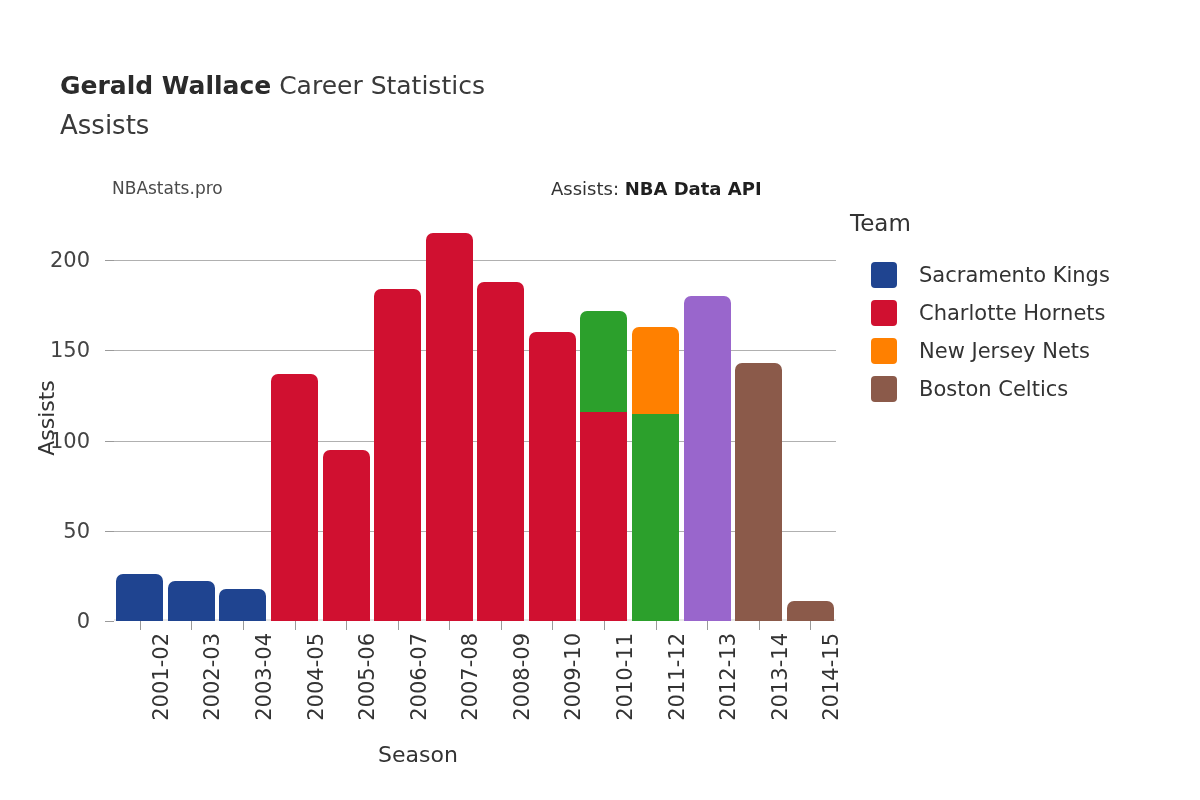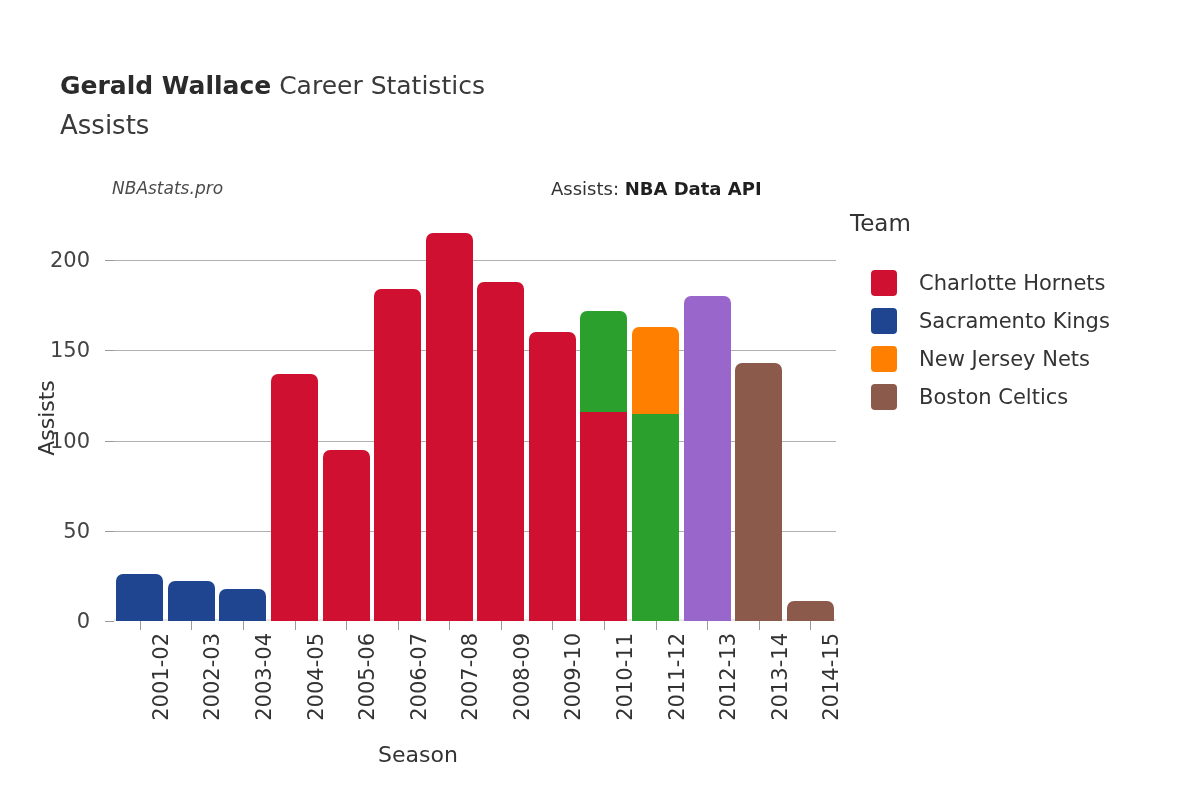--- a/index.html
+++ b/index.html
@@ -43,21 +43,20 @@
     color: #3a3a3a;
     font-weight: normal;
   }
 
   
   #watermark {
     position: absolute;
     left: 112px;
     top: 178px;
     font-size: 17px;
-    font-style: italic;
     color: #4a4a4a;
   }
   #source {
     position: absolute;
     left: 551px;
     top: 178px;
     font-size: 18px;
     color: #333333;
     white-space: nowrap;
   }
@@ -163,21 +162,21 @@
   
   #legend {
     position: absolute;
     left: 850px;
     top: 210px;
     width: 340px;
   }
   #legend-title {
     font-size: 23px;
     color: #333333;
-    margin-bottom: 28px;
+    margin-bottom: 20px;
     padding-left: 0px;
   }
   .legend-row {
     display: flex;
     align-items: center;
     height: 38px;
   }
   .legend-swatch {
     width: 26px;
     height: 26px;
@@ -306,26 +305,26 @@
       <div class="xtick-label" style="left: 705.214px;">2014-15</div>
     </div>
 </div>
 
 <div id="x-axis-title">Season</div>
 
 <div id="legend">
   <div id="legend-title">Team</div>
   <div id="legend-rows">
       <div class="legend-row">
+        <div class="legend-swatch" style="background: rgb(31, 68, 144);"></div>
+        <div class="legend-label">Sacramento Kings</div>
+      </div>
+      <div class="legend-row">
         <div class="legend-swatch" style="background: rgb(208, 16, 48);"></div>
         <div class="legend-label">Charlotte Hornets</div>
-      </div>
-      <div class="legend-row">
-        <div class="legend-swatch" style="background: rgb(31, 68, 144);"></div>
-        <div class="legend-label">Sacramento Kings</div>
       </div>
       <div class="legend-row">
         <div class="legend-swatch" style="background: rgb(255, 128, 0);"></div>
         <div class="legend-label">New Jersey Nets</div>
       </div>
       <div class="legend-row">
         <div class="legend-swatch" style="background: rgb(139, 90, 74);"></div>
         <div class="legend-label">Boston Celtics</div>
       </div>
     </div>

